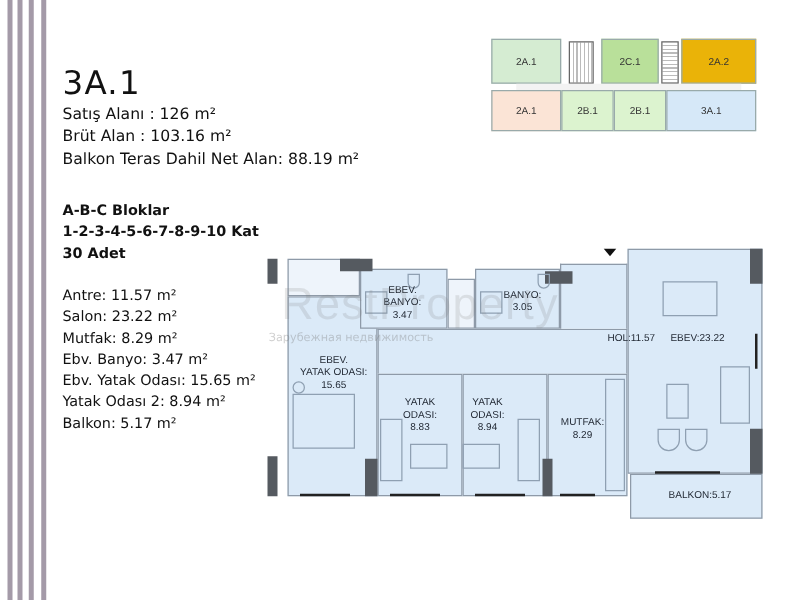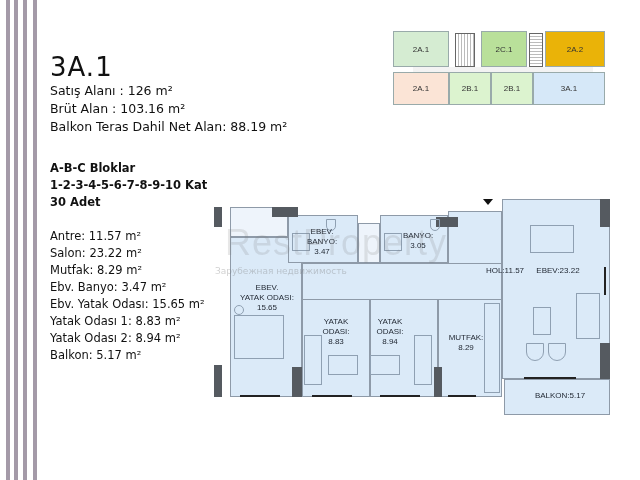--- a/index.html
+++ b/index.html
@@ -49,21 +49,20 @@
   <div>1-2-3-4-5-6-7-8-9-10 Kat</div>
   <div>30 Adet</div>
 </div>
 
 <div class="areas">
   <div>Antre: 11.57 m²</div>
   <div>Salon: 23.22 m²</div>
   <div>Mutfak: 8.29 m²</div>
   <div>Ebv. Banyo: 3.47 m²</div>
   <div>Ebv. Yatak Odası: 15.65 m²</div>
-  <div>Yatak Odası 1: 8.83 m²</div>
   <div>Yatak Odası 2: 8.94 m²</div>
   <div>Balkon: 5.17 m²</div>
 </div>
 
 <div class="keyplan">
   <div class="kp-cell" style="left:0;top:0;width:56px;height:36px;background:#d5ecd2;">2A.1</div>
   <div class="kp-stair" style="left:62px;top:2px;width:20px;height:34px;background:repeating-linear-gradient(90deg,#fff 0 2px,#bbb 2px 3px);"></div>
   <div class="kp-cell" style="left:88px;top:0;width:46px;height:36px;background:#b9e09a;">2C.1</div>
   <div class="kp-stair" style="left:136px;top:2px;width:14px;height:34px;background:repeating-linear-gradient(0deg,#fff 0 2px,#bbb 2px 3px);"></div>
   <div class="kp-cell" style="left:152px;top:0;width:60px;height:36px;background:#eab308;">2A.2</div>

